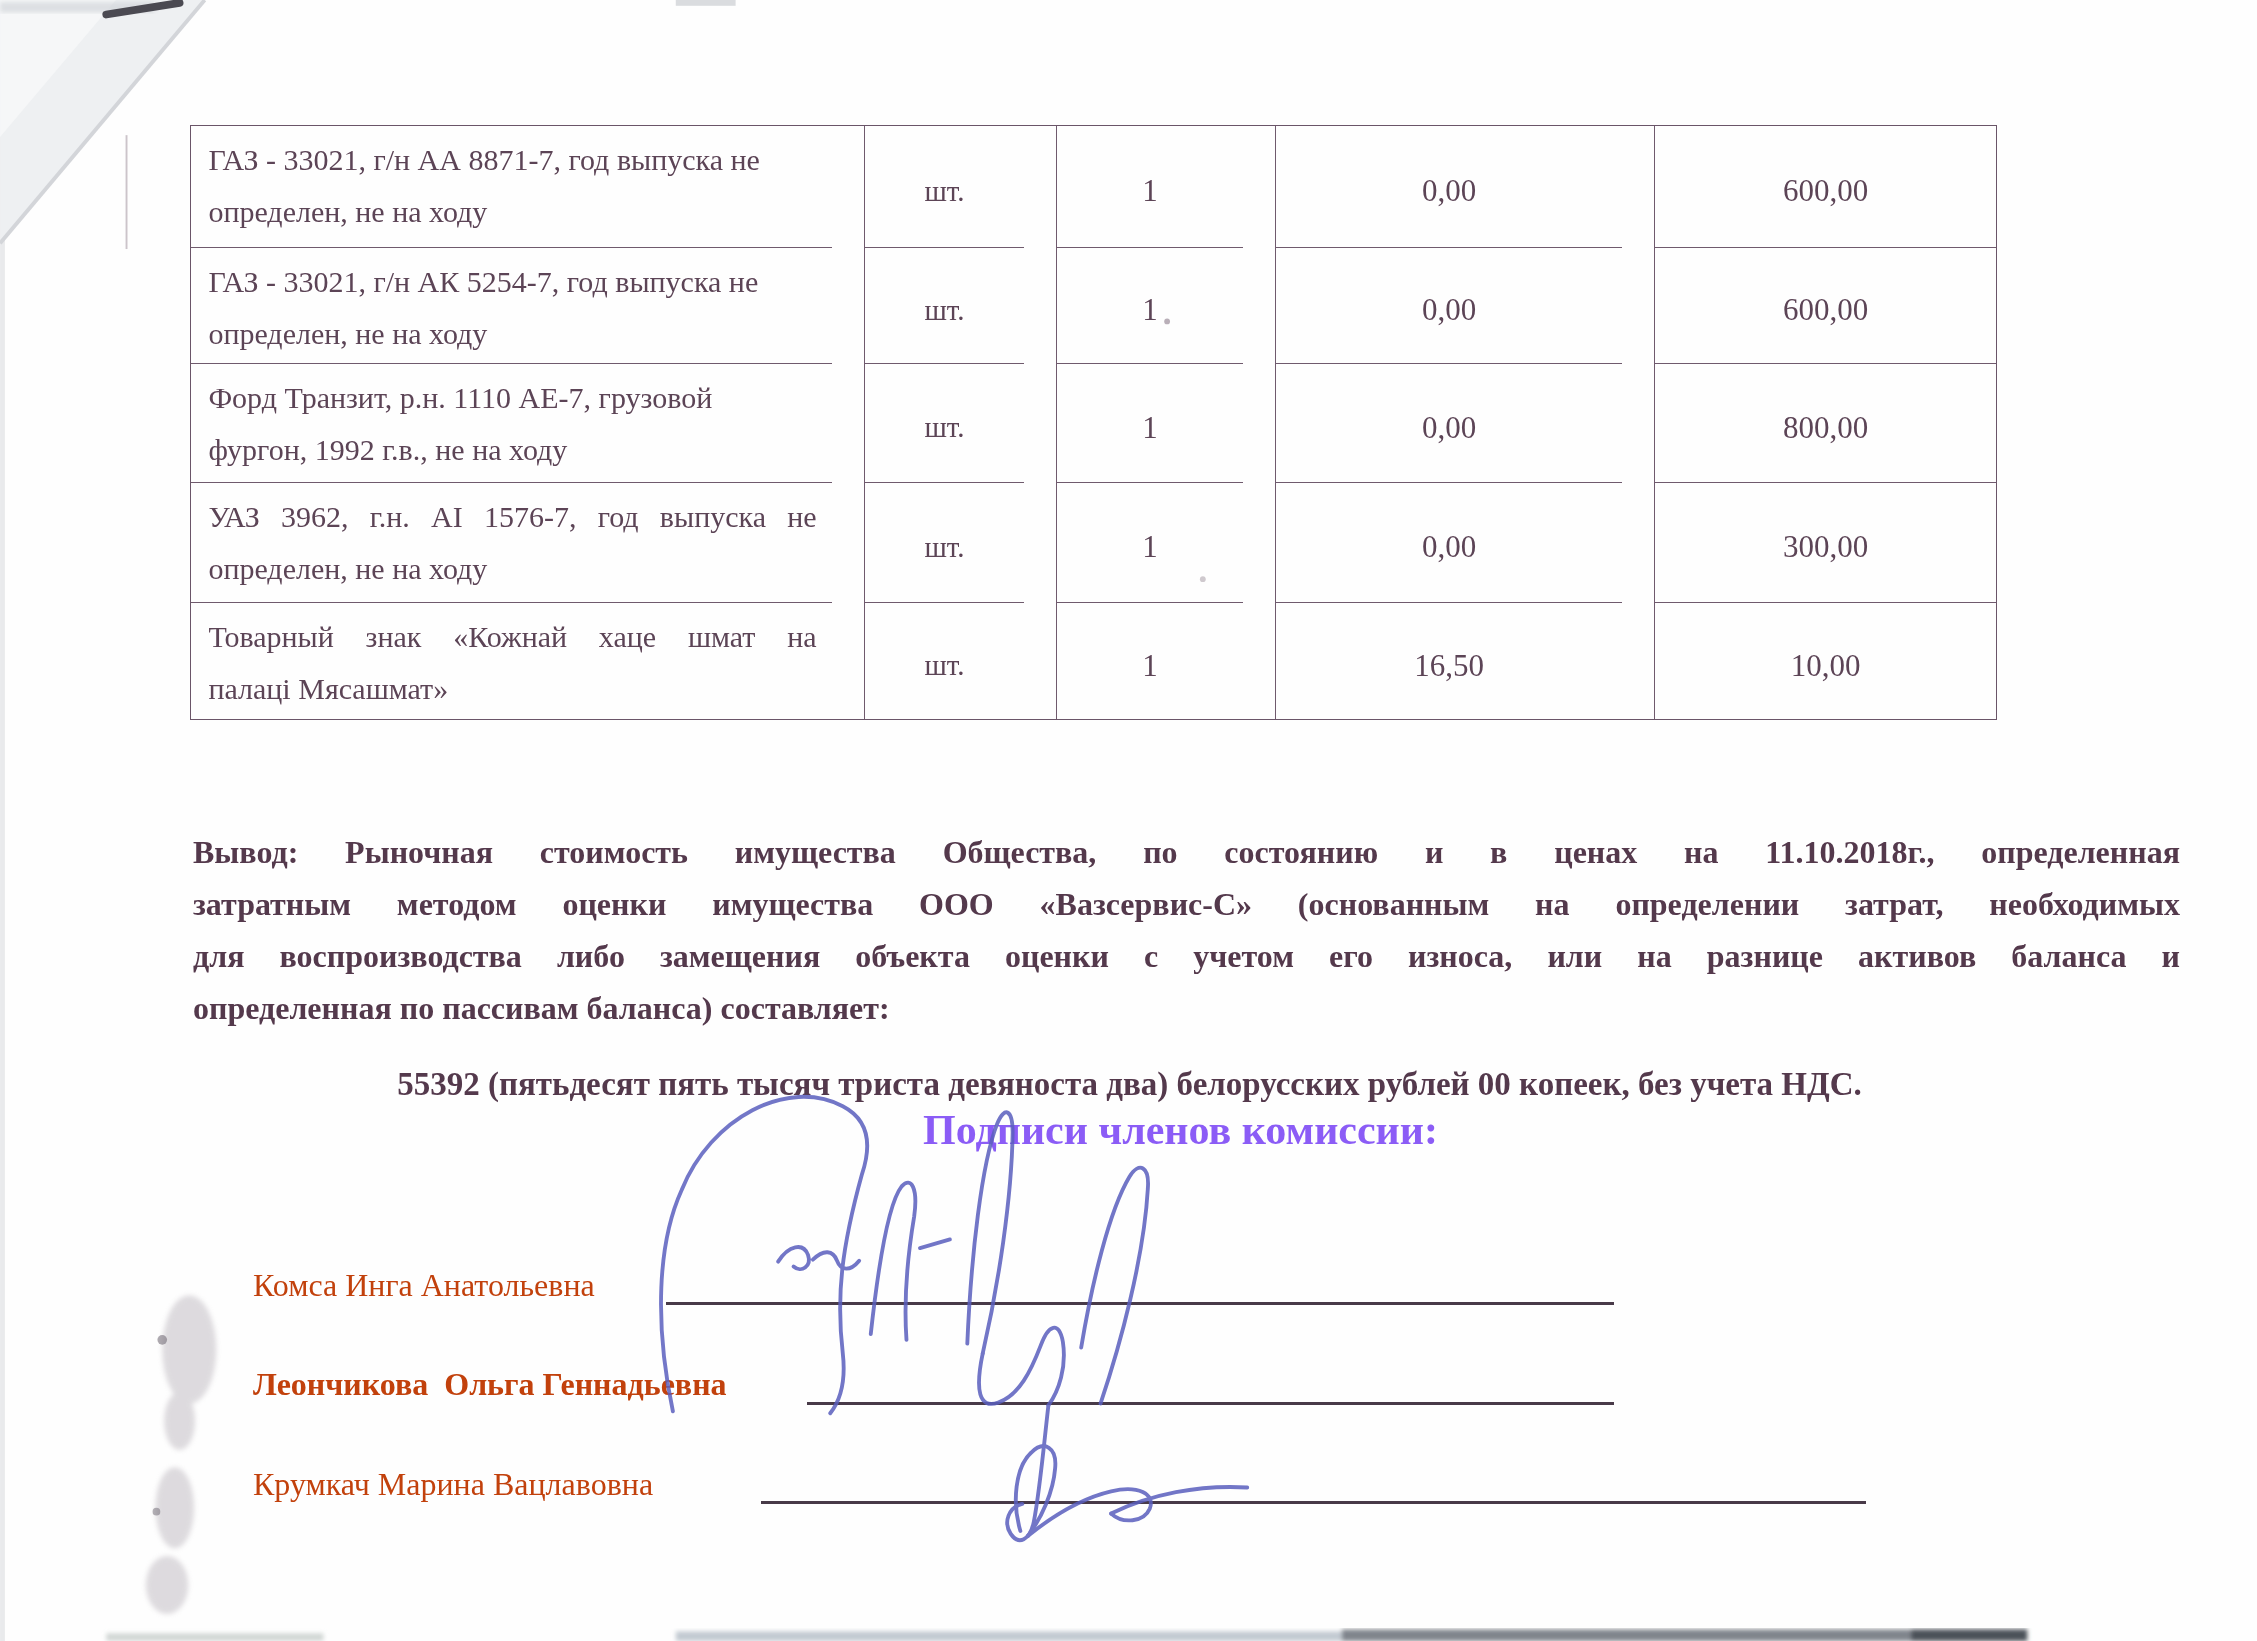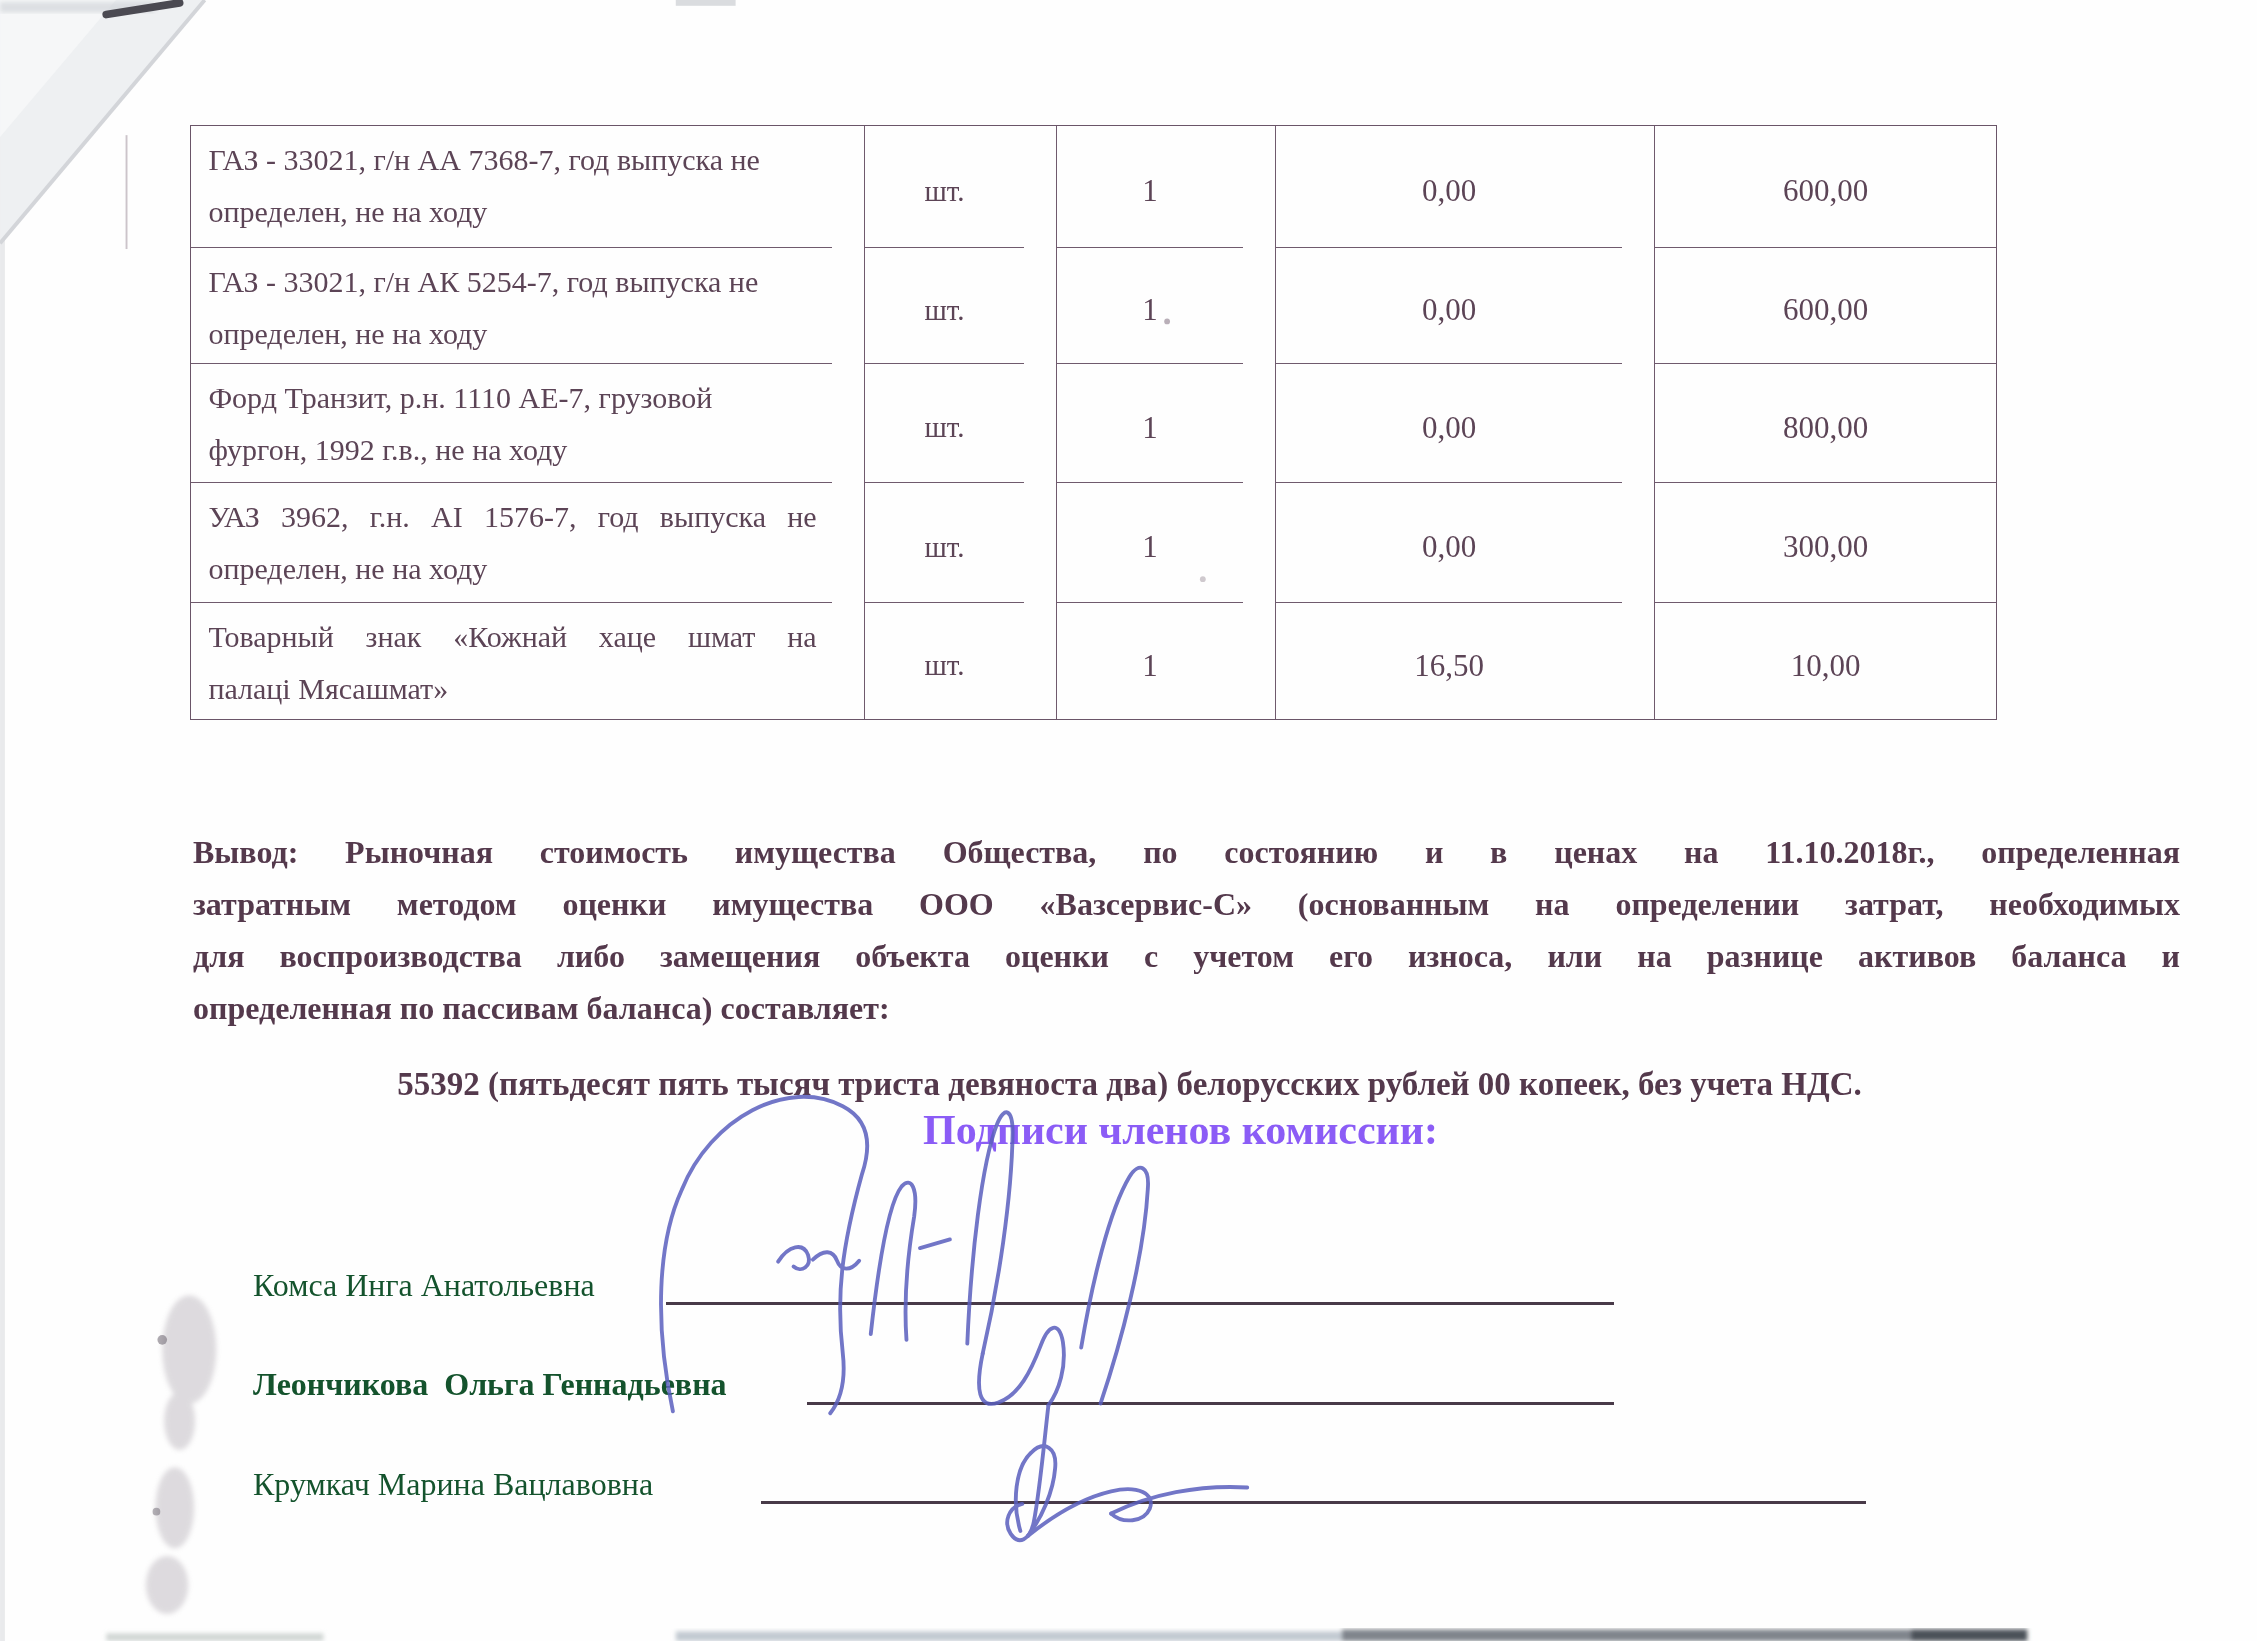--- a/index.html
+++ b/index.html
@@ -42,21 +42,21 @@
   .amount-line{
     position:absolute;left:193px;top:1066px;width:1873px;z-index:2;
     text-align:center;font-size:33px;font-weight:bold;color:#54394c;
   }
   .sign-heading{
     position:absolute;left:923px;top:1106px;z-index:2;
     font-size:42px;font-weight:bold;color:#8b5cf6;white-space:nowrap;
   }
   
   .sig-name{
-    position:absolute;z-index:2;font-size:32px;color:#14532d;white-space:pre;
+    position:absolute;z-index:2;font-size:32px;color:#c2410c;white-space:pre;
   }
   .sig-rule{
     position:absolute;height:2.9px;background:#483a48;z-index:2;
   }
   .sig-svg{position:absolute;left:0;top:0;z-index:4;pointer-events:none;}
 </style>
 </head>
 <body>
 
 <div class="page">
@@ -100,21 +100,21 @@
       <rect x="110" y="1692" width="225" height="8" fill="#c7cdca" opacity="0.8"></rect>
       <rect x="700" y="1690" width="690" height="10" fill="#b4bdc7" opacity="0.8"></rect>
       <rect x="1390" y="1688" width="710" height="12" fill="#6a7078" opacity="0.85"></rect>
       <rect x="1980" y="1688" width="120" height="12" fill="#474c54" opacity="0.9"></rect>
     </g>
   </svg>
 
   <div class="assets-table">
 
     <div class="cell c0 r0 desc">
-      <div class="dl l1">ГАЗ - 33021, г/н АА 7368-7, год выпуска не</div>
+      <div class="dl l1">ГАЗ - 33021, г/н АА 8871-7, год выпуска не</div>
       <div class="dl">определен, не на ходу</div>
     </div>
     <div class="cell r0 num unit">шт.</div>
     <div class="cell r0 num">1</div>
     <div class="cell r0 num">0,00</div>
     <div class="cell r0 num">600,00</div>
 
     <div class="cell c0 desc">
       <div class="dl l1">ГАЗ - 33021, г/н АК 5254-7, год выпуска не</div>
       <div class="dl">определен, не на ходу</div>

